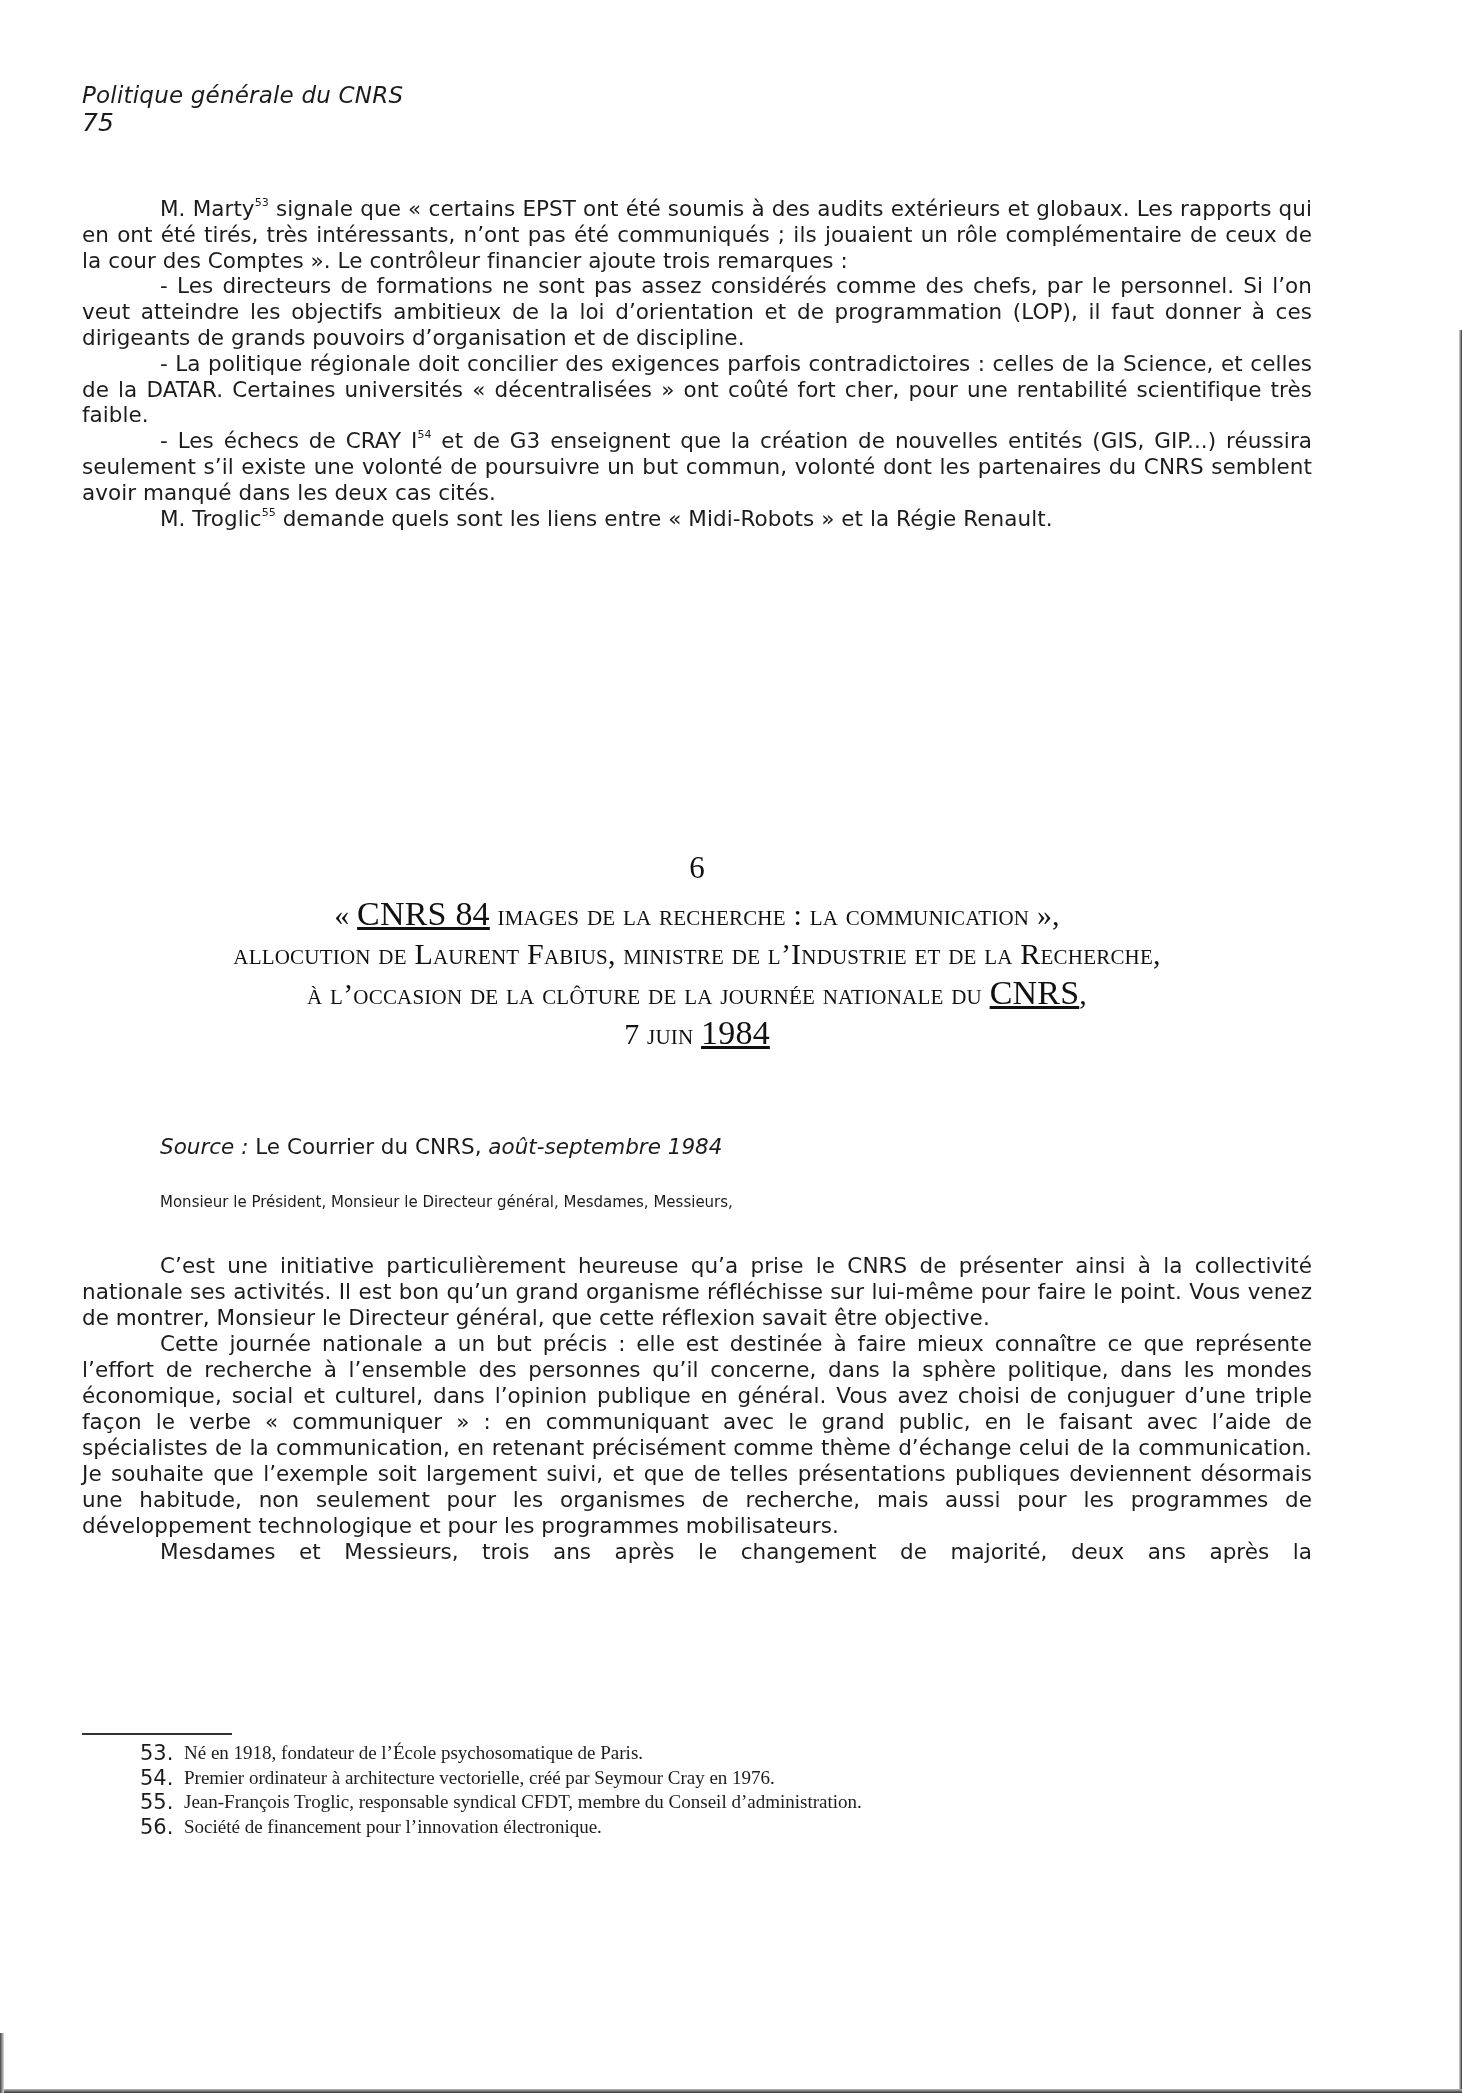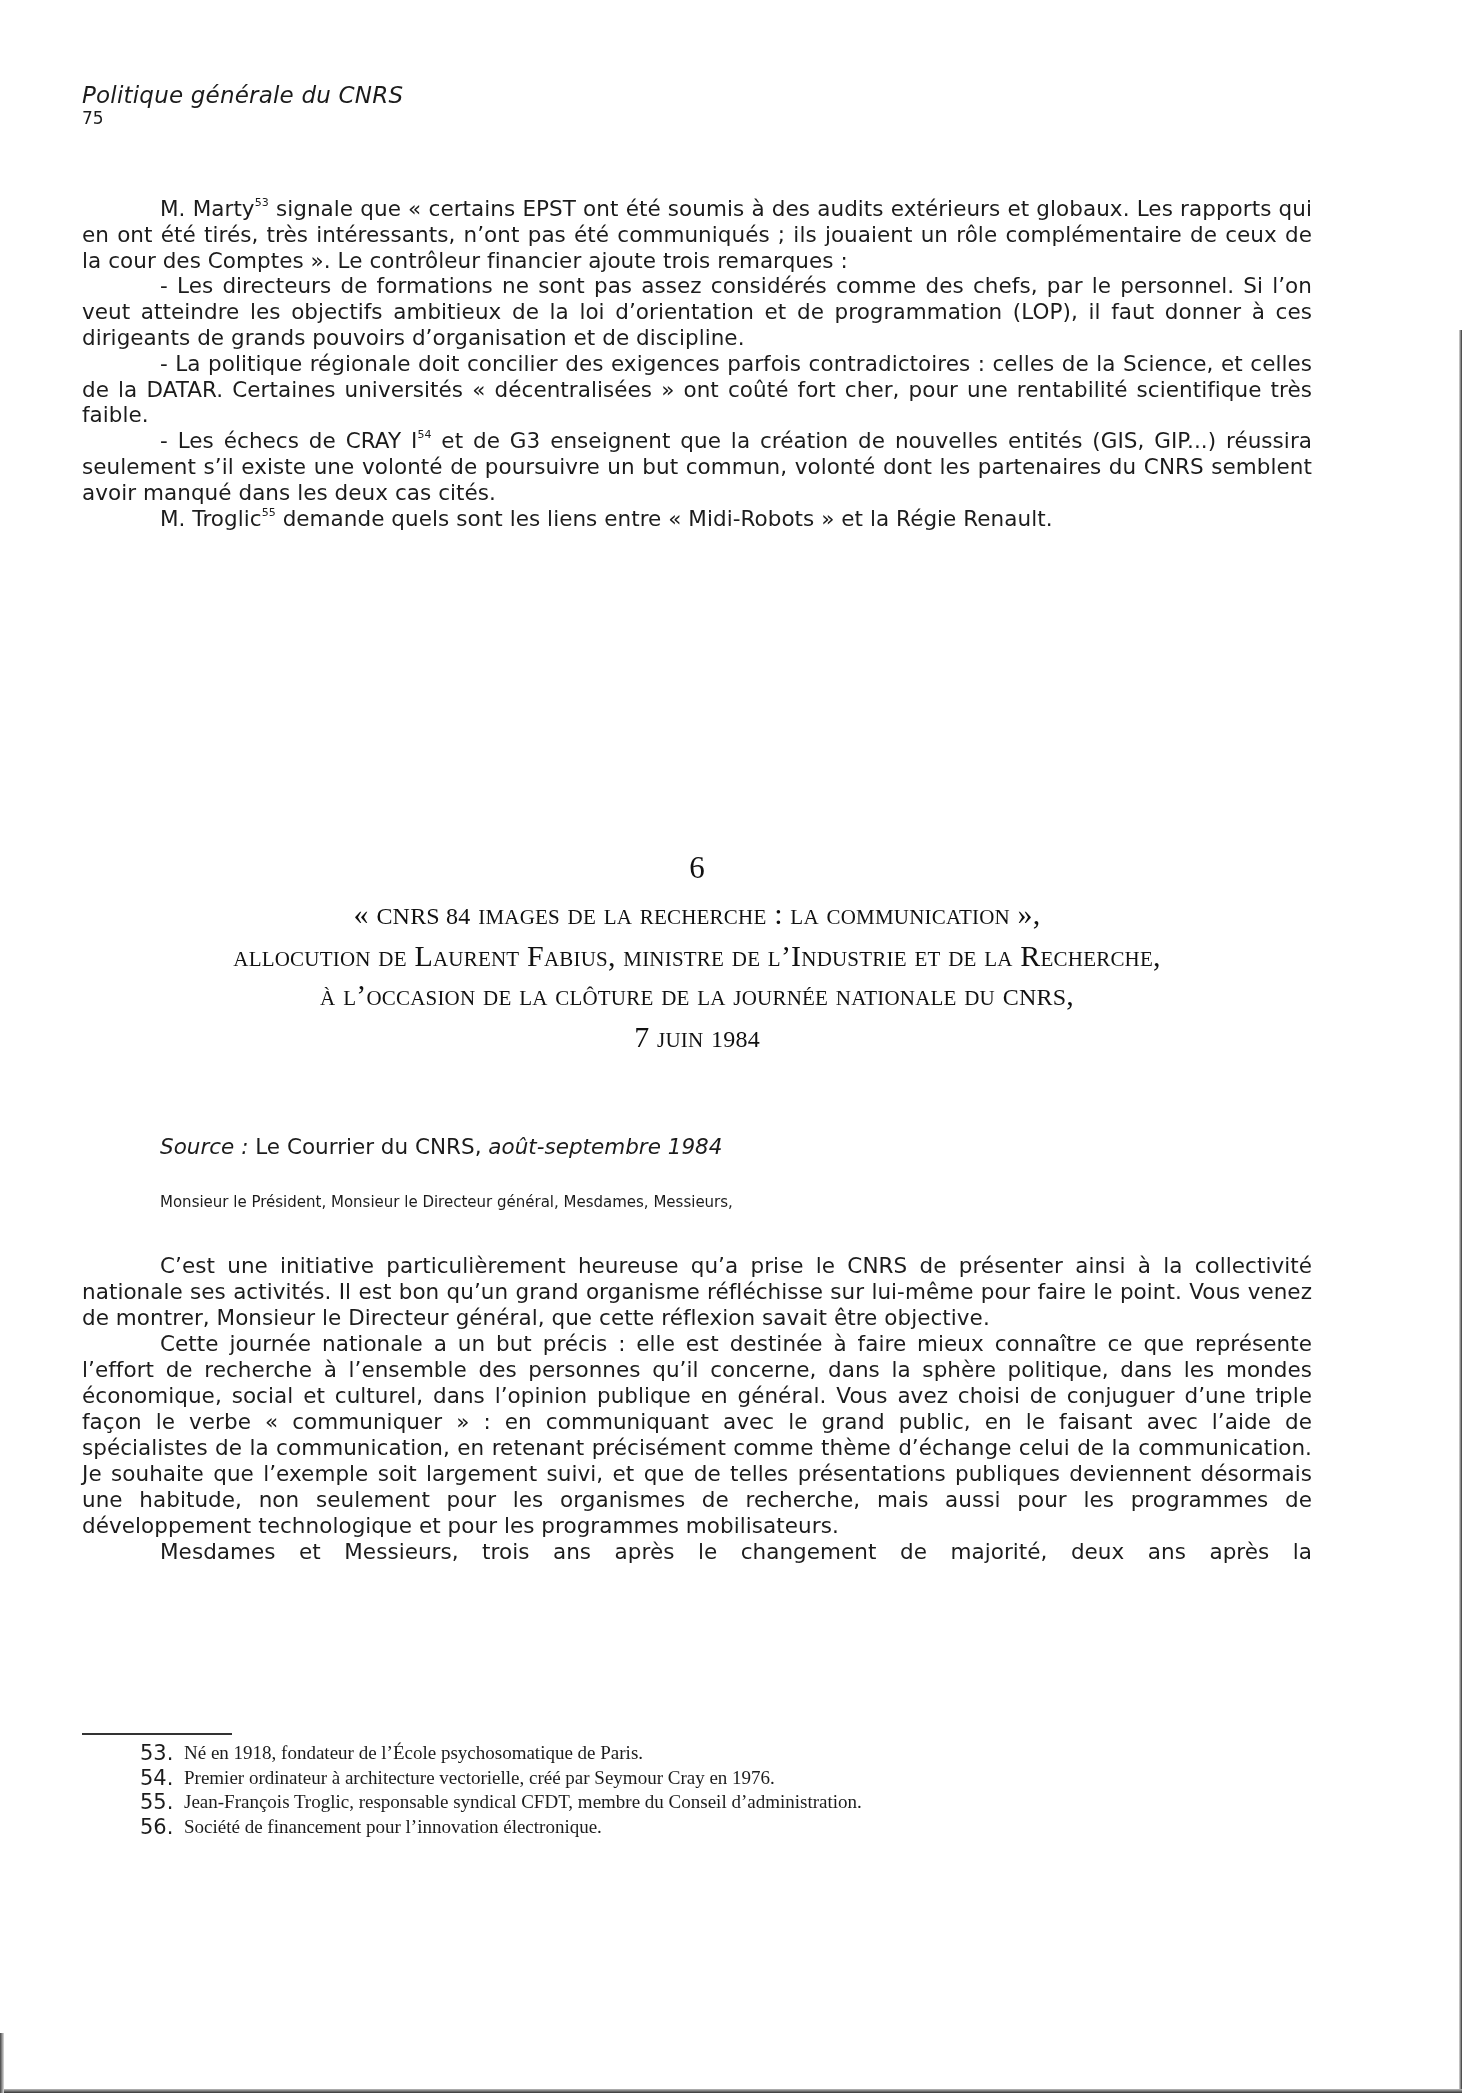--- a/index.html
+++ b/index.html
@@ -10,39 +10,39 @@
   }
   .page-edge-right { position: absolute; top: 330px; right: 0; width: 3px; height: 1763px; background: linear-gradient(to right, #ddd, #333); }
   .page-edge-bottom { position: absolute; left: 0; bottom: 0; width: 1462px; height: 4px; background: linear-gradient(to bottom, #bbb, #333); }
   .page-edge-left { position: absolute; left: 0; bottom: 0; width: 4px; height: 60px; background: linear-gradient(to right, #444, #ddd); }
 
   .running-head {
     position: absolute; top: 82px; left: 82px; width: 1230px; height: 40px;
     display: flex; justify-content: space-between; align-items: baseline; flex-direction: column;
   }
   .running-title { font-style: italic; font-size: 23px; letter-spacing: 0.2px; }
-  .page-number { font-size: 17px; }
+  .page-number { font-size: 25px; font-style: italic; }
 
   .block { position: absolute; left: 82px; width: 1230px; }
   .p {
     font-size: 21.5px; line-height: 25.8px; text-align: justify; margin: 0;
     letter-spacing: 0.05px;
   }
   .indent { text-indent: 78px; }
   sup { font-size: 11px; line-height: 0; vertical-align: 10px; margin-top: 11px; }
 
   #top-block { top: 196px; }
 
   .title-block {
     position: absolute; top: 848px; left: 82px; width: 1230px; text-align: center;
     font-family: "Liberation Serif", serif; color: #111;
   }
   .sec-num { font-size: 31px; line-height: 40px; margin-bottom: 6px; }
   .title-line { font-size: 30px; line-height: 39px; font-variant: small-caps; letter-spacing: 0.2px; }
-  .big { font-size: 24px; font-variant: normal; }
+  .big { font-size: 34px; font-variant: normal; text-decoration: underline; }
 
   #source { position: absolute; top: 1134px; left: 160px; font-size: 21.5px; }
   #source .ital { font-style: italic; }
   #salutation { position: absolute; top: 1193px; left: 160px; font-size: 15px; }
   #speech { top: 1253px; }
   #speech .p { line-height: 26px; }
 
   .rule { position: absolute; top: 1733px; left: 82px; width: 150px; height: 2px; background: #333; }
   .footnotes {
     position: absolute; top: 1741px; left: 140px; width: 1100px;

